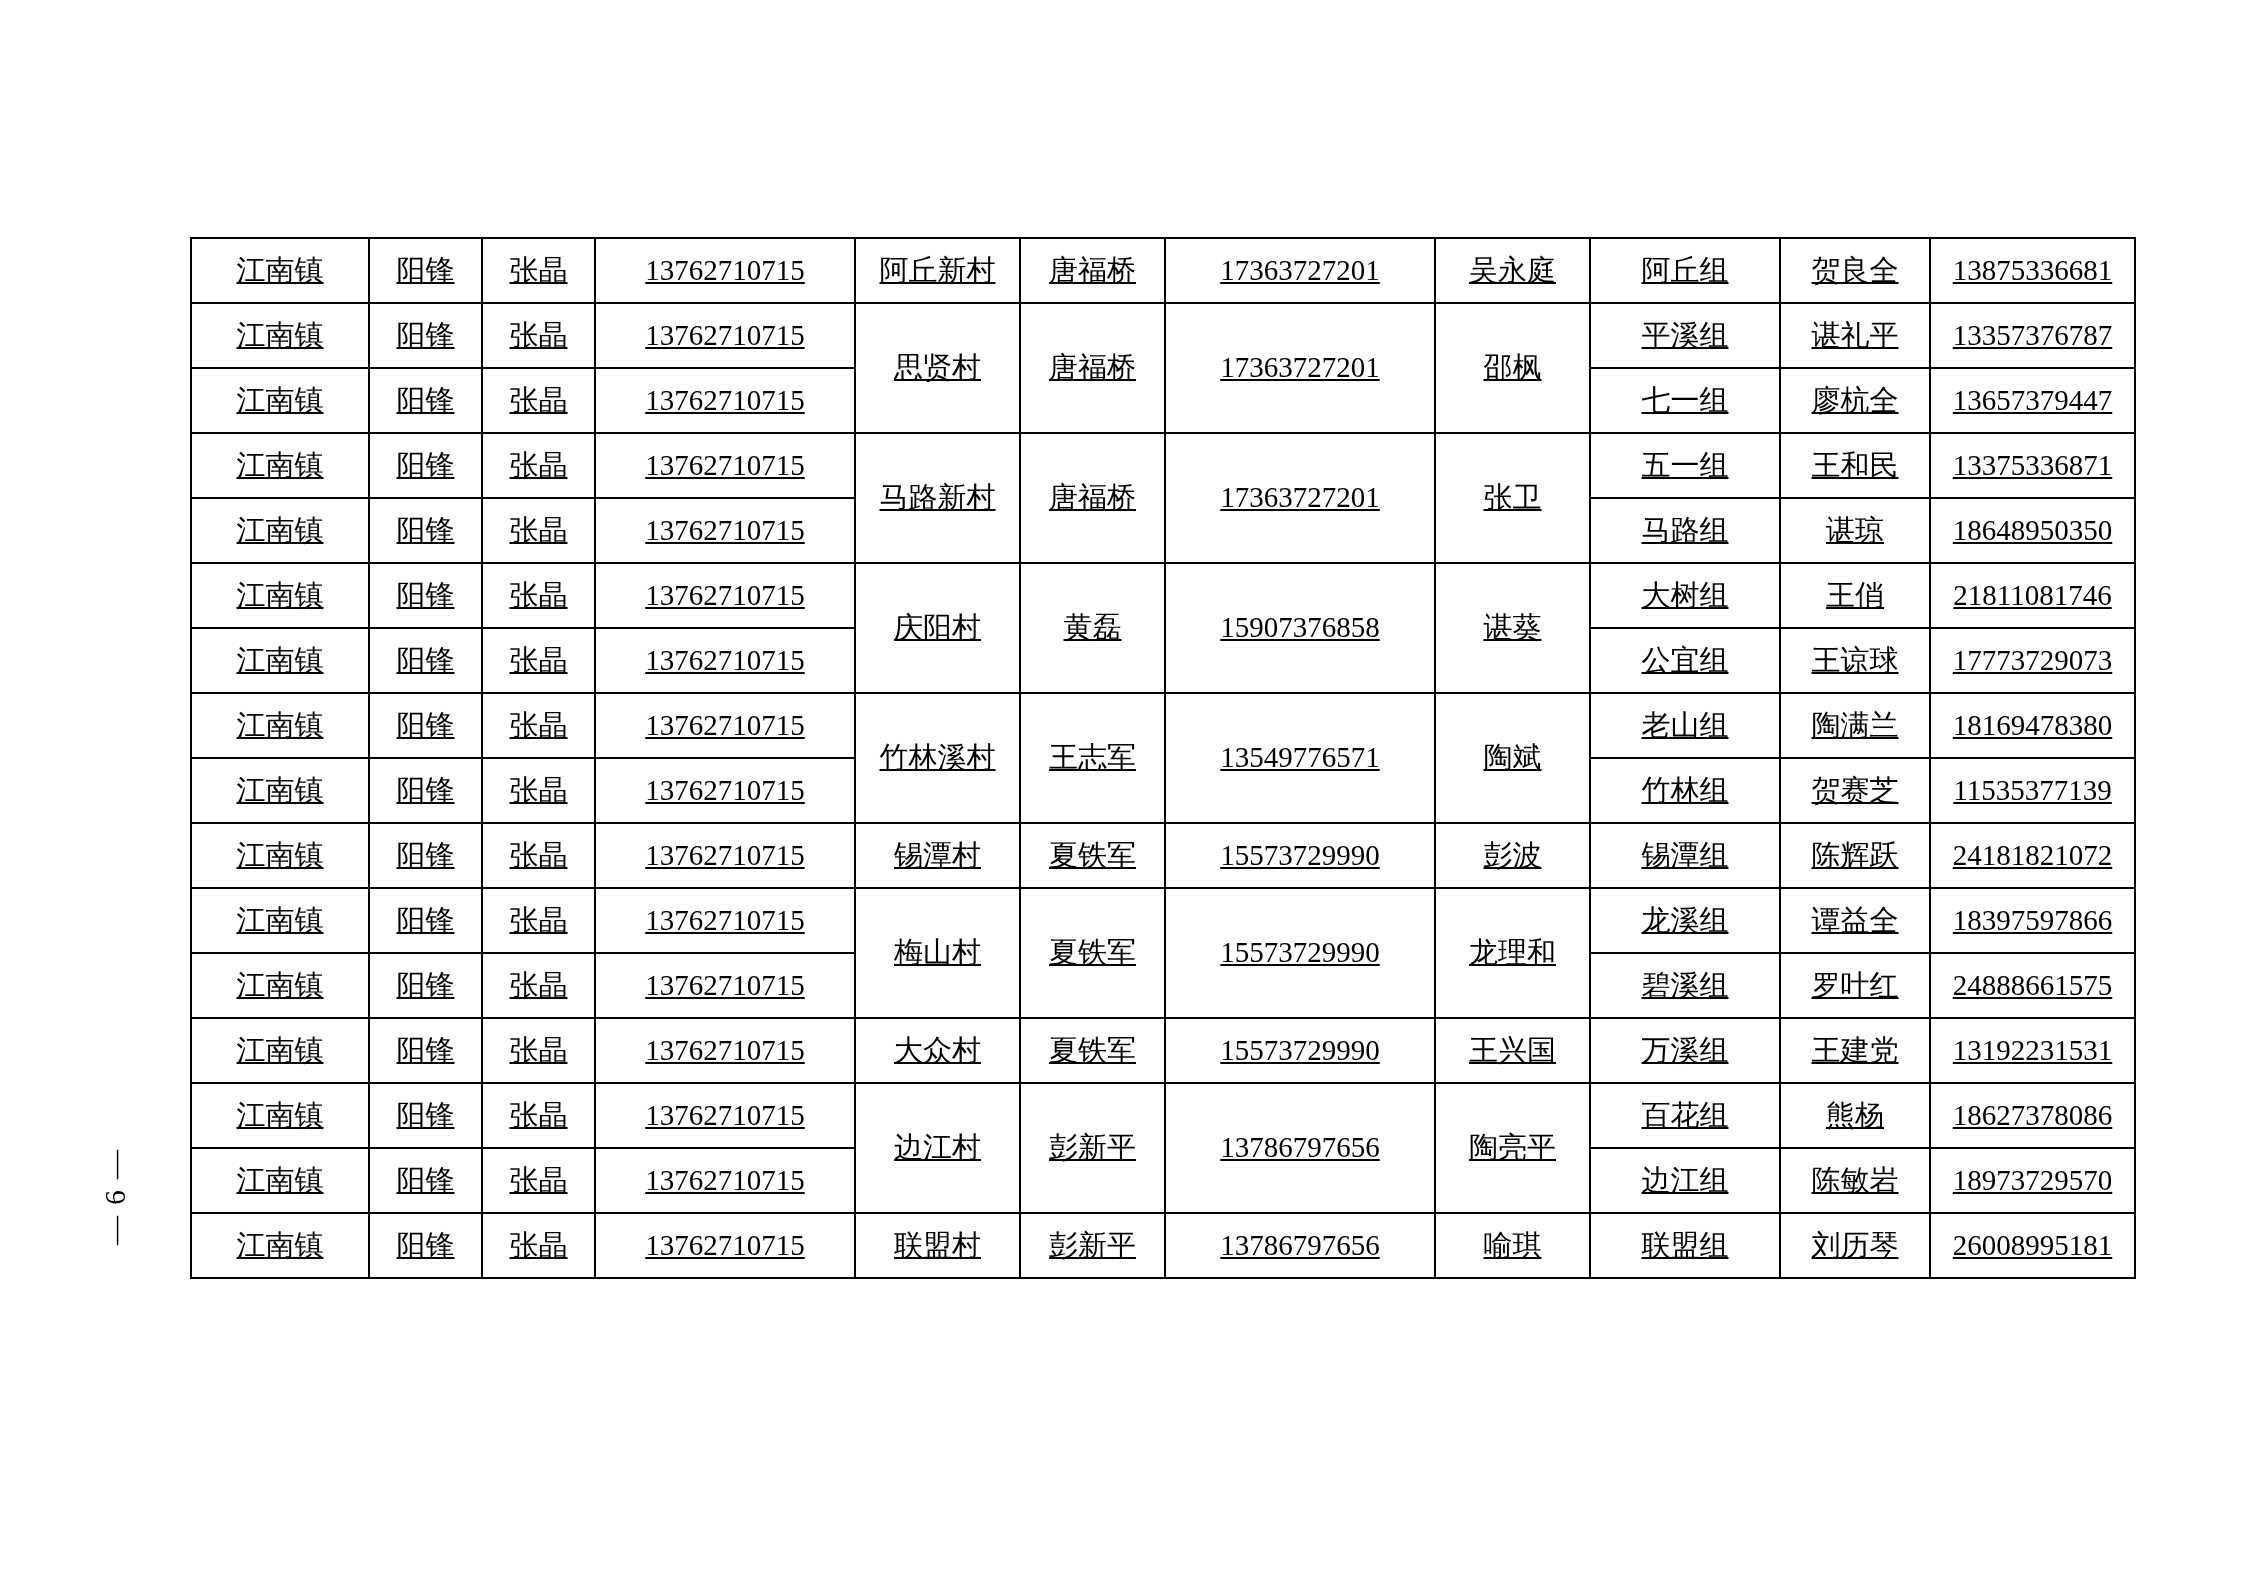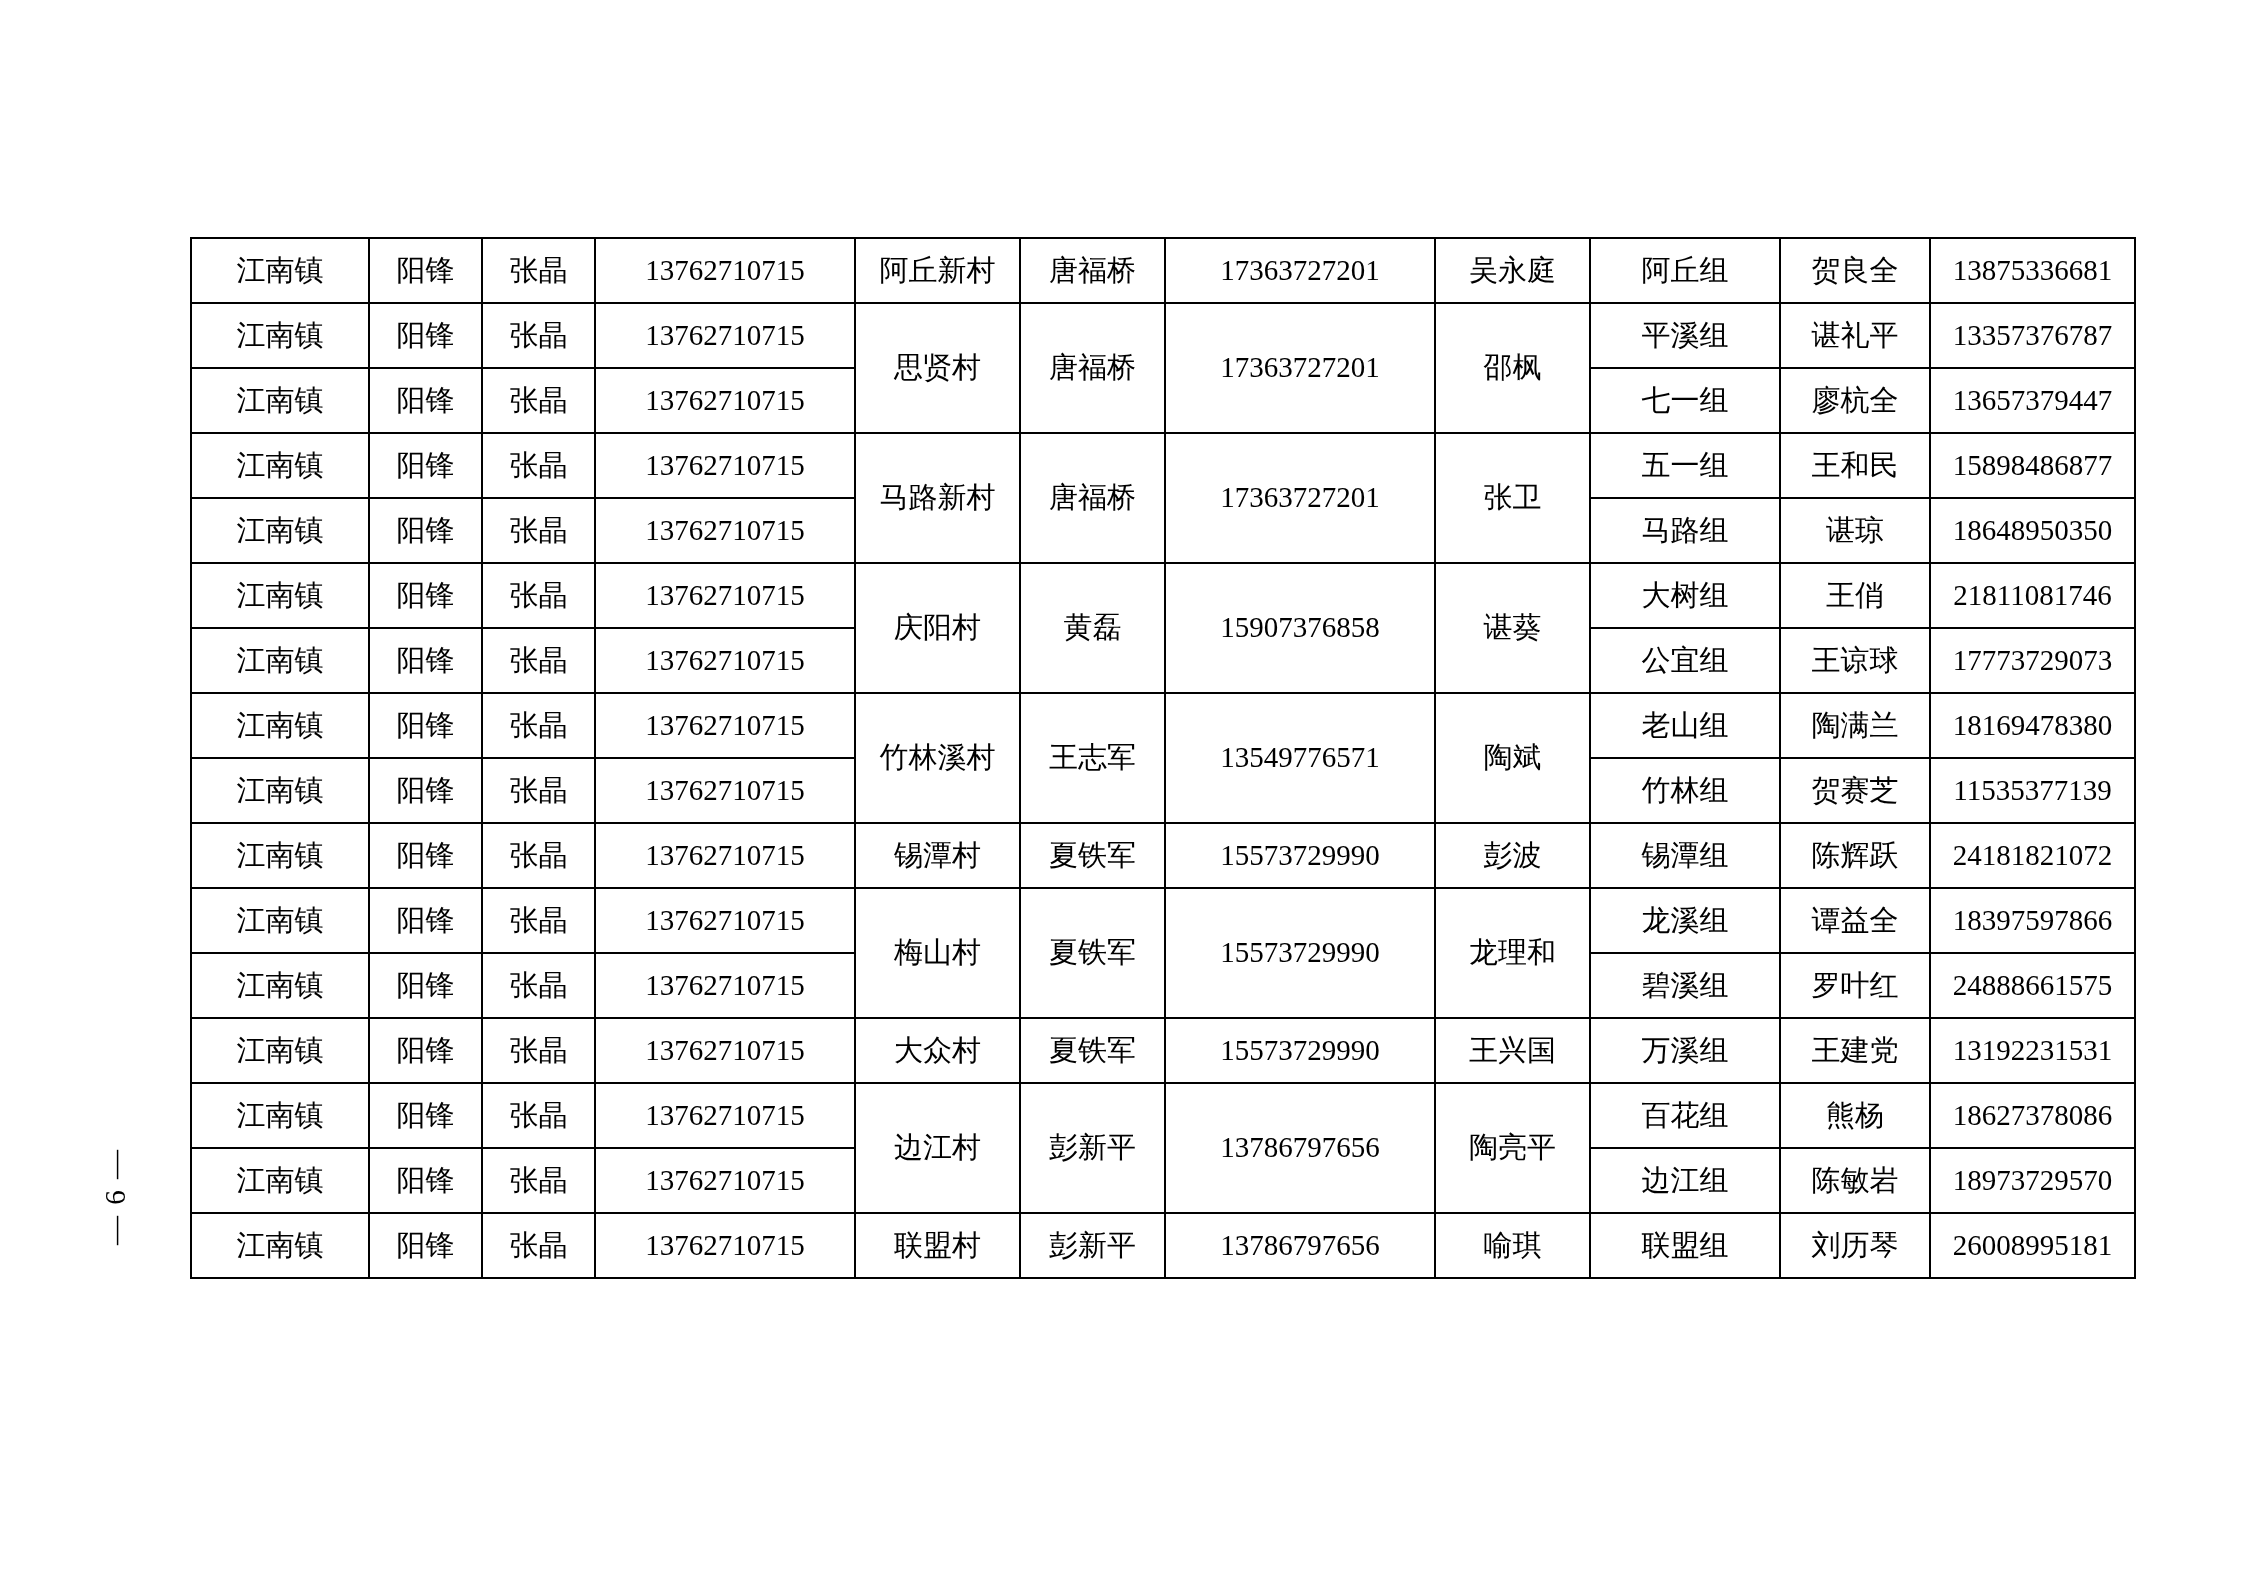--- a/index.html
+++ b/index.html
@@ -39,20 +39,21 @@
   .table-wrap {
     position: absolute;
     left: 190px;
     top: 237px;
     width: 1944px;
   }
   table.roster {
     border-collapse: collapse;
     table-layout: fixed;
     width: 1944px;
+    text-decoration: underline;
   }
   table.roster td {
     border: 2px solid #000000;
     text-align: center;
     vertical-align: middle;
     font-size: 29px;
     line-height: 1.1;
     height: 63px;
     padding: 0 2px;
     font-family: "Liberation Serif", "DejaVu Serif", serif;
@@ -138,21 +139,21 @@
             <td>江南镇</td>
             <td>阳锋</td>
             <td>张晶</td>
             <td class="num">13762710715</td>
             <td rowspan="2">马路新村</td>
             <td rowspan="2">唐福桥</td>
             <td class="num" rowspan="2">17363727201</td>
             <td rowspan="2">张卫</td>
             <td>五一组</td>
             <td>王和民</td>
-            <td class="num">15898486877</td>
+            <td class="num">13375336871</td>
           </tr>
           <tr>
             <td>江南镇</td>
             <td>阳锋</td>
             <td>张晶</td>
             <td class="num">13762710715</td>
             <td>马路组</td>
             <td>谌琼</td>
             <td class="num">18648950350</td>
           </tr>

